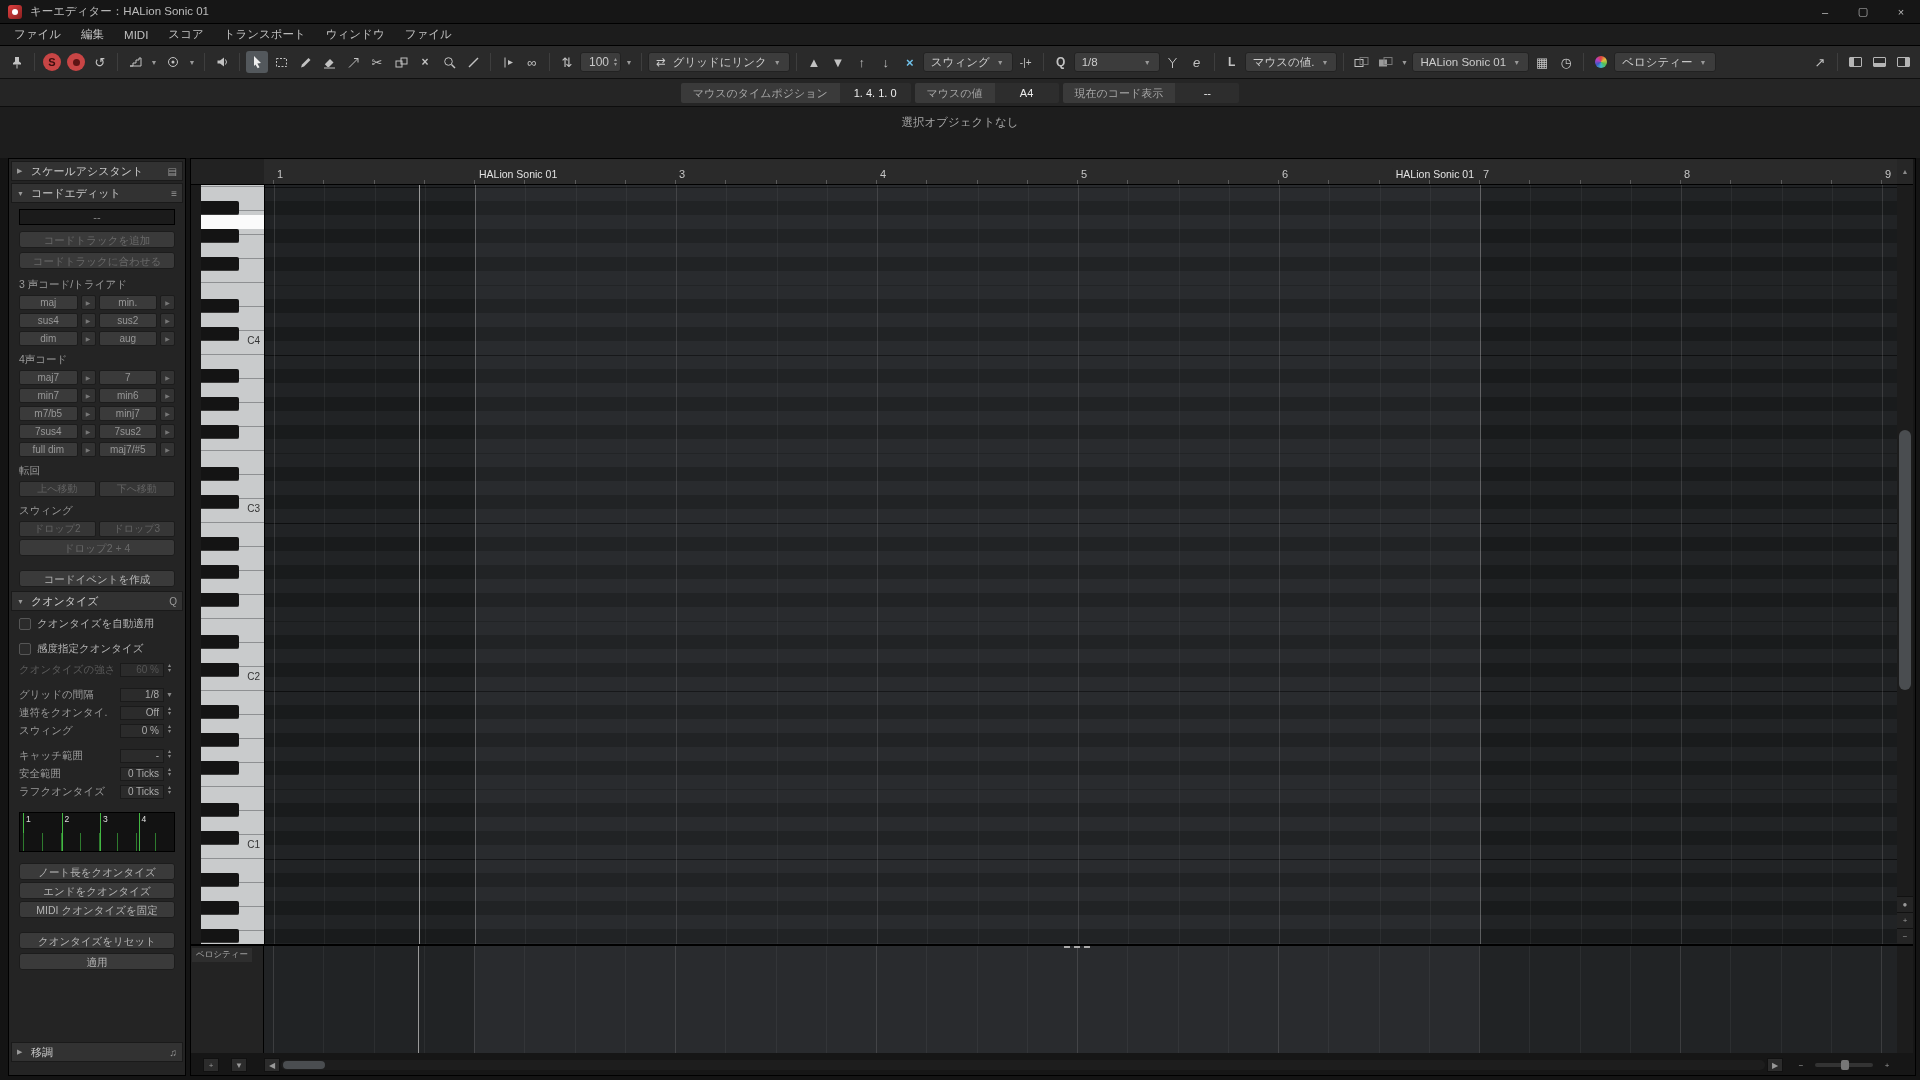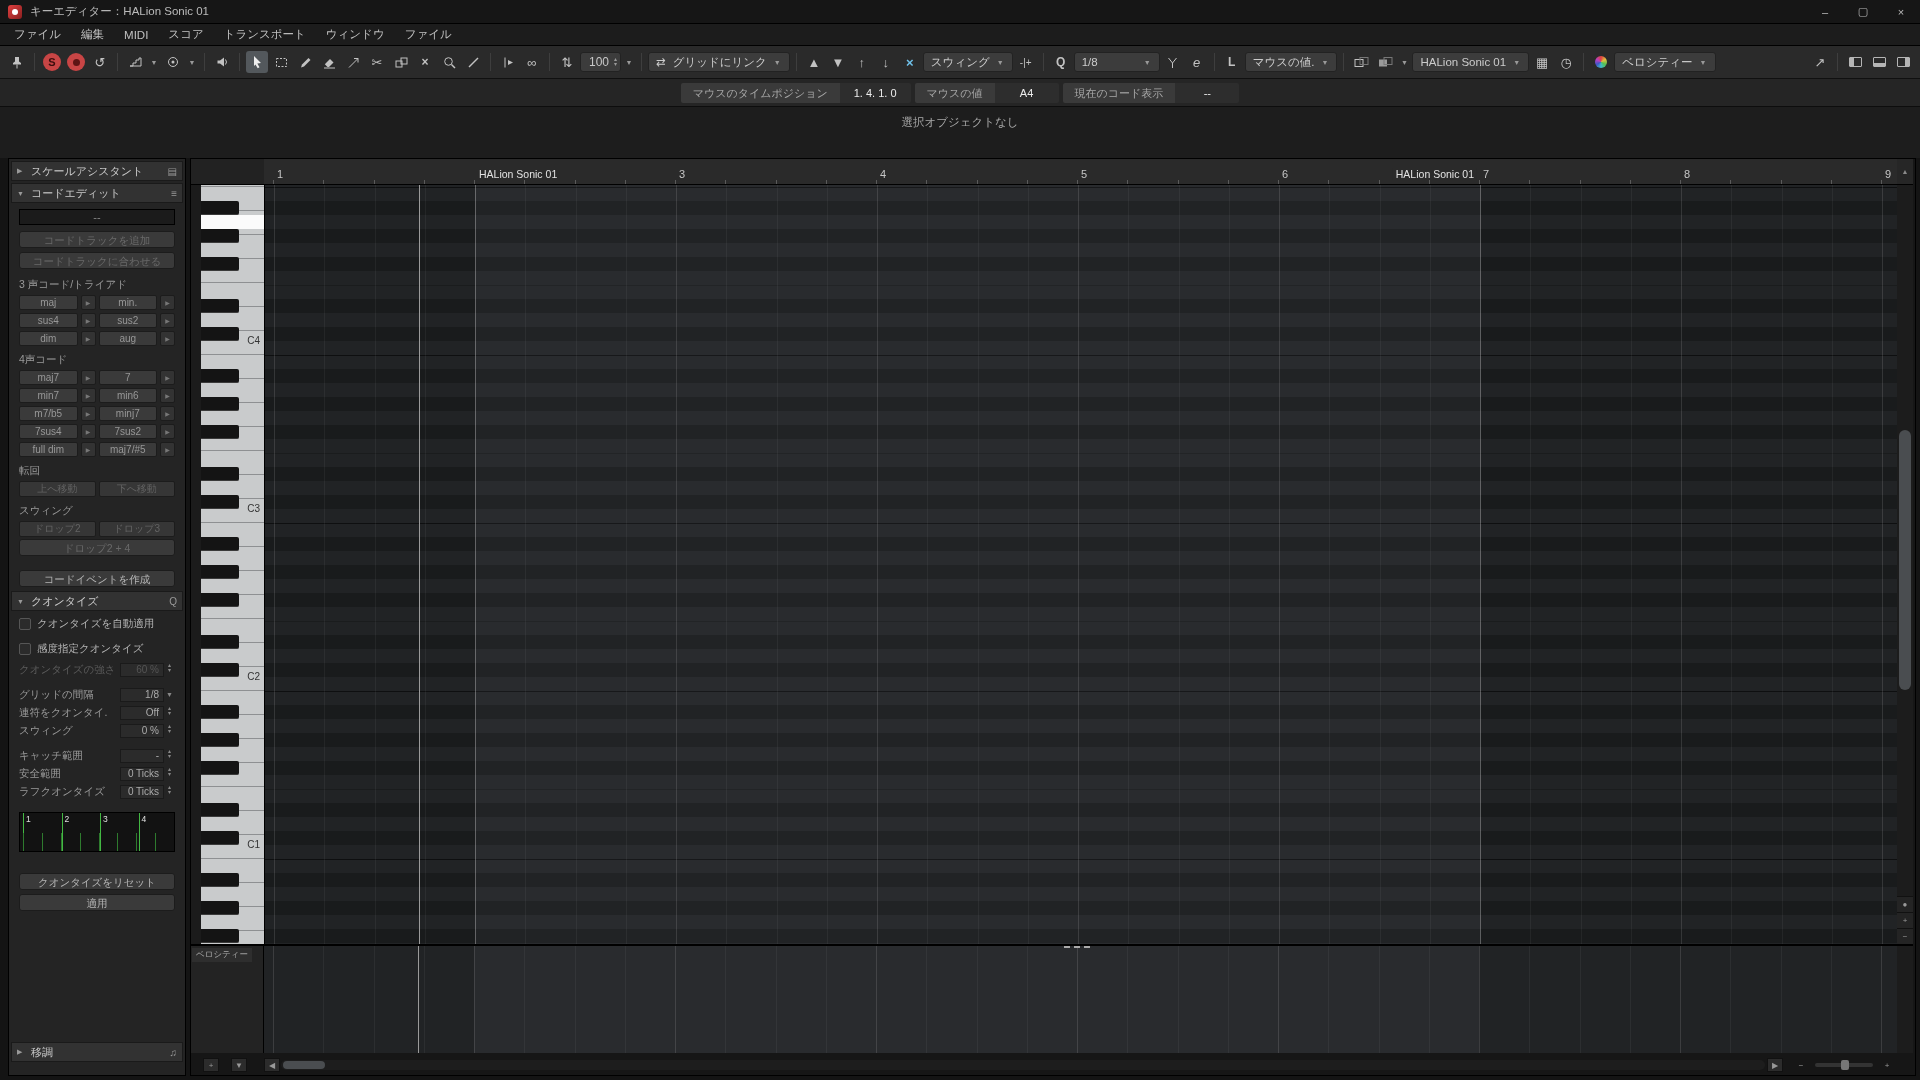--- a/index.html
+++ b/index.html
@@ -489,20 +489,25 @@
       <div class="qv-beat" style="left: 77%;"></div>
       <span class="qv-num" style="left: calc(77% + 3px);">4</span>
       <div class="qv-sub" style="left: 2%;"></div>
       <div class="qv-sub" style="left: 14.25%;"></div>
       <div class="qv-sub" style="left: 26.5%;"></div>
       <div class="qv-sub" style="left: 38.75%;"></div>
       <div class="qv-sub" style="left: 51%;"></div>
       <div class="qv-sub" style="left: 63.25%;"></div>
       <div class="qv-sub" style="left: 75.5%;"></div>
       <div class="qv-sub" style="left: 87.75%;"></div>
+    </div>
+  <div id="qbtns">
+      <button class="insp-btn">ノート長をクオンタイズ</button>
+      <button class="insp-btn">エンドをクオンタイズ</button>
+      <button class="insp-btn">MIDI クオンタイズを固定</button>
     </div>
   <button class="insp-btn mt">クオンタイズをリセット</button>
   <button class="insp-btn">適用</button>
   <div class="insp-header pin-bottom">
     <span class="tri">▶</span>
     <span>移調</span>
     <span class="hic">♫</span>
   </div>
 </aside>
 

